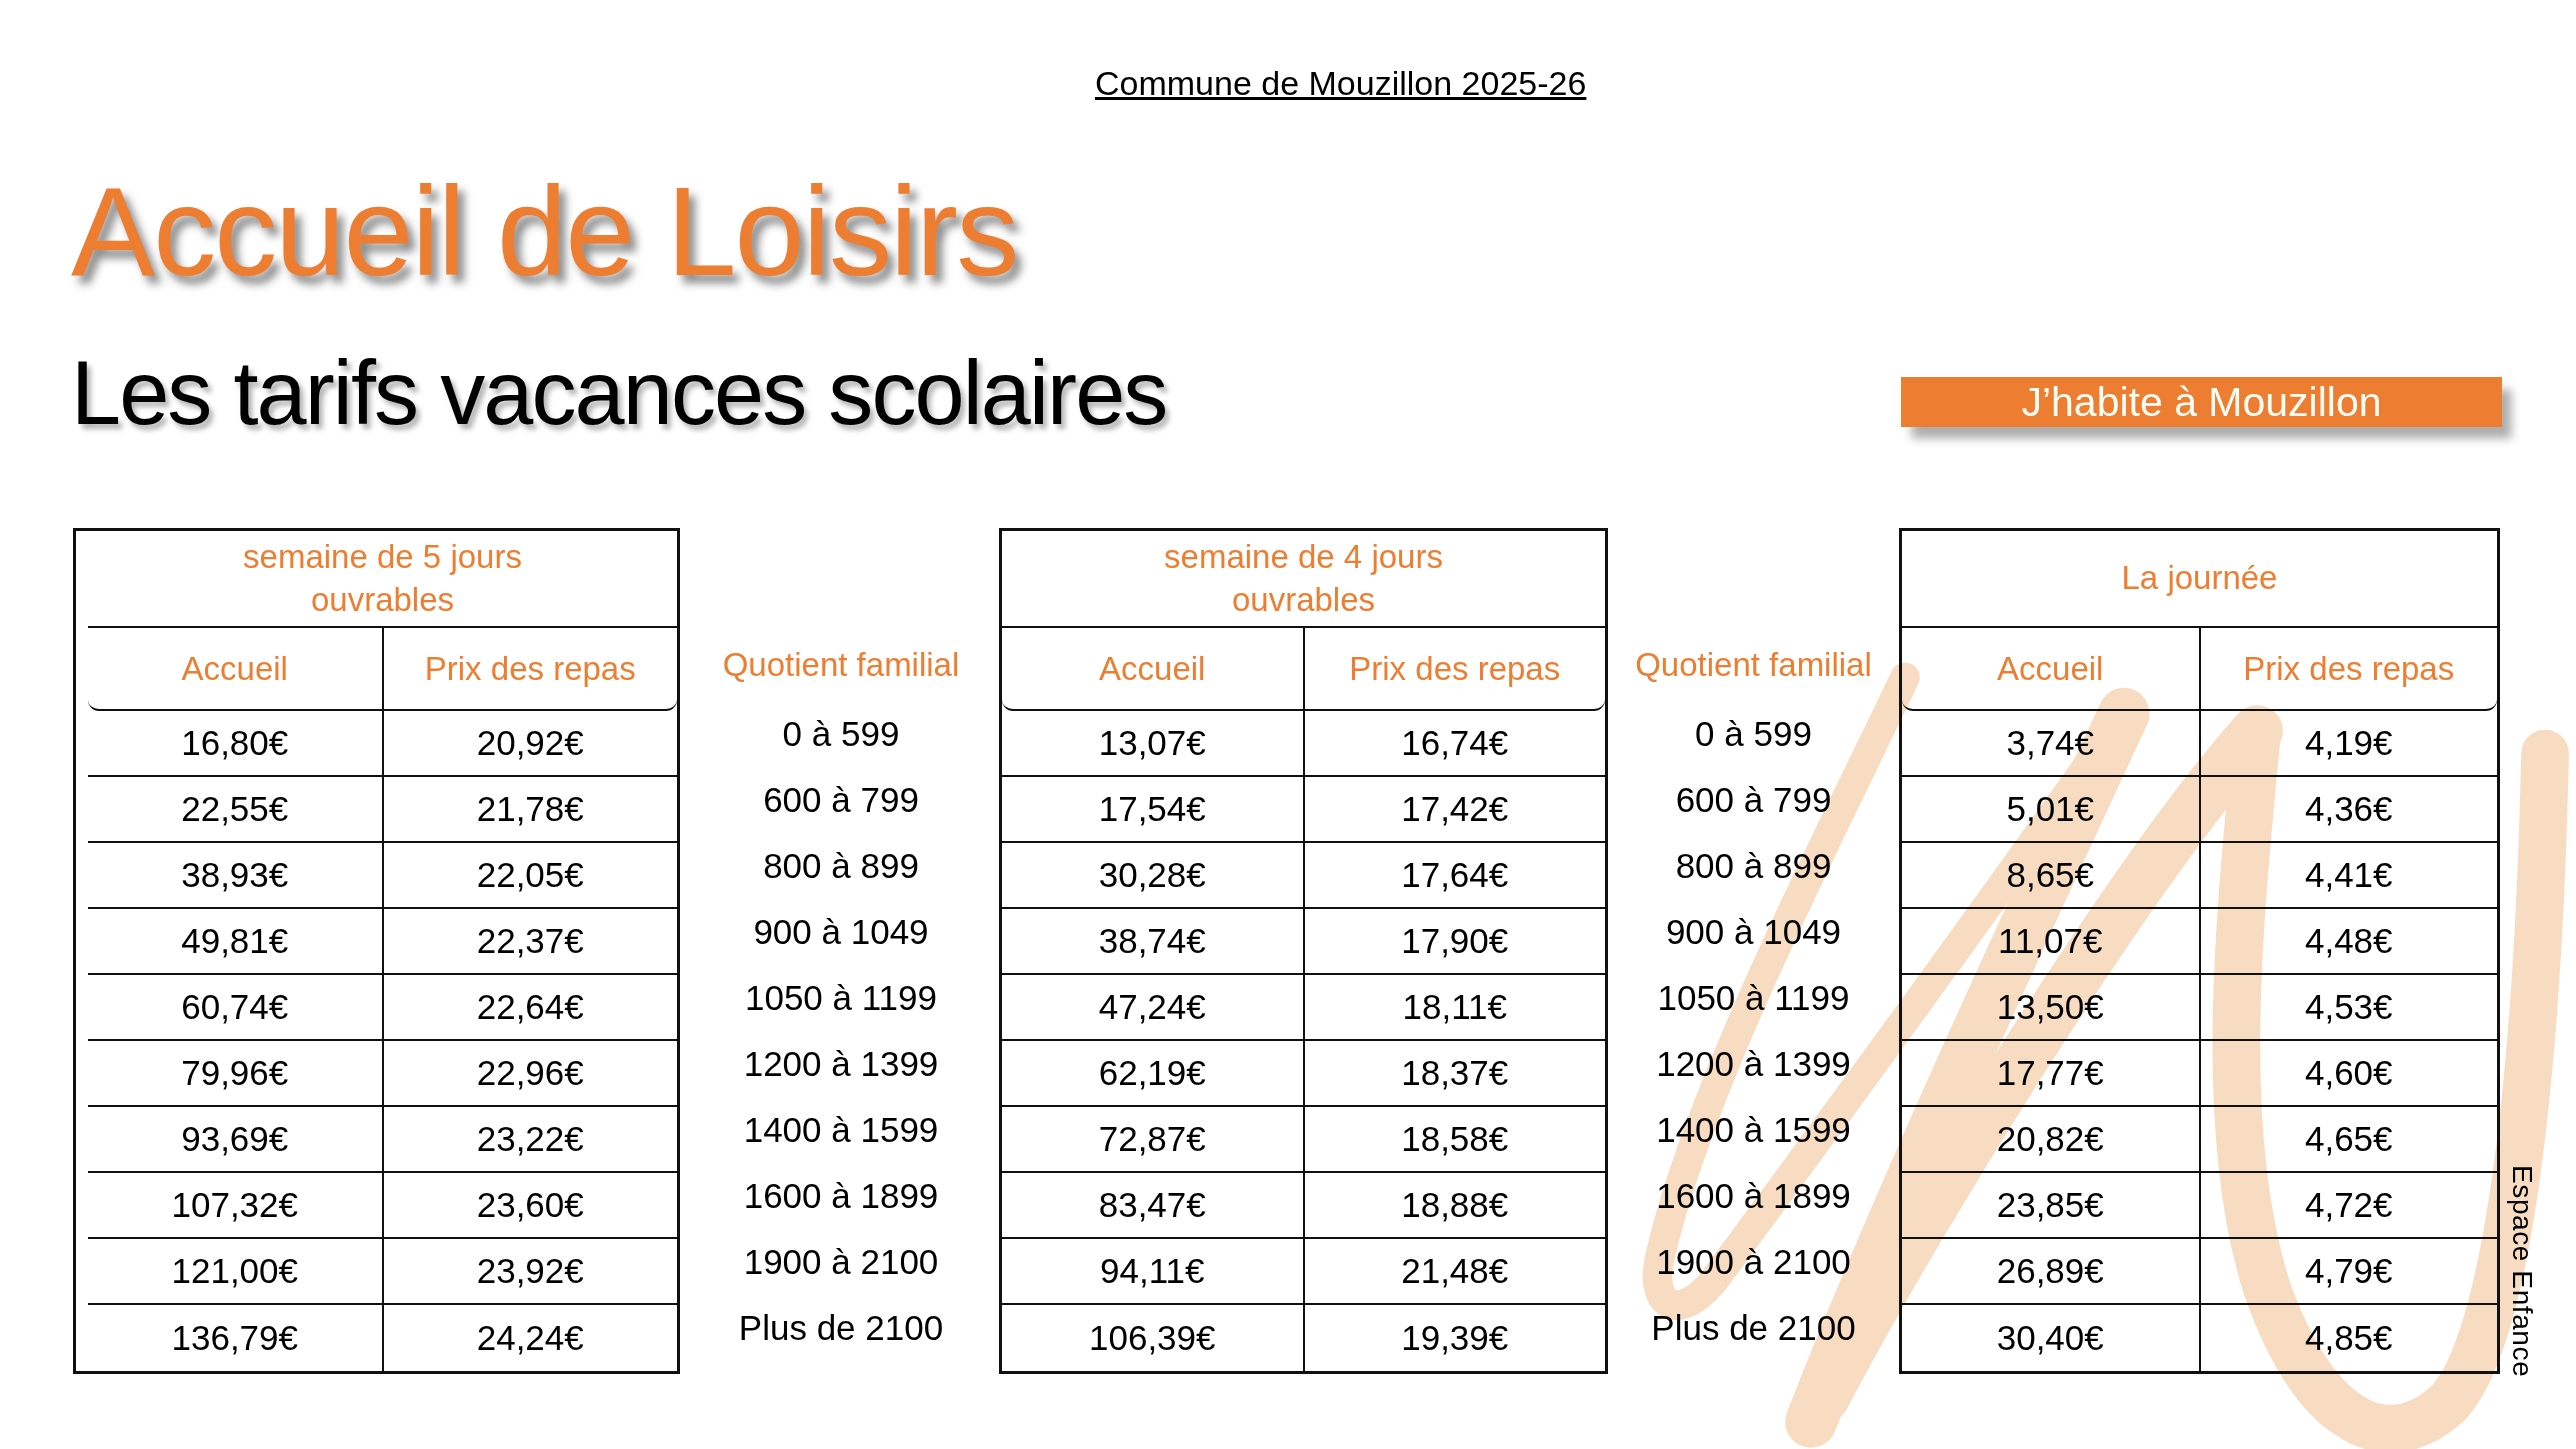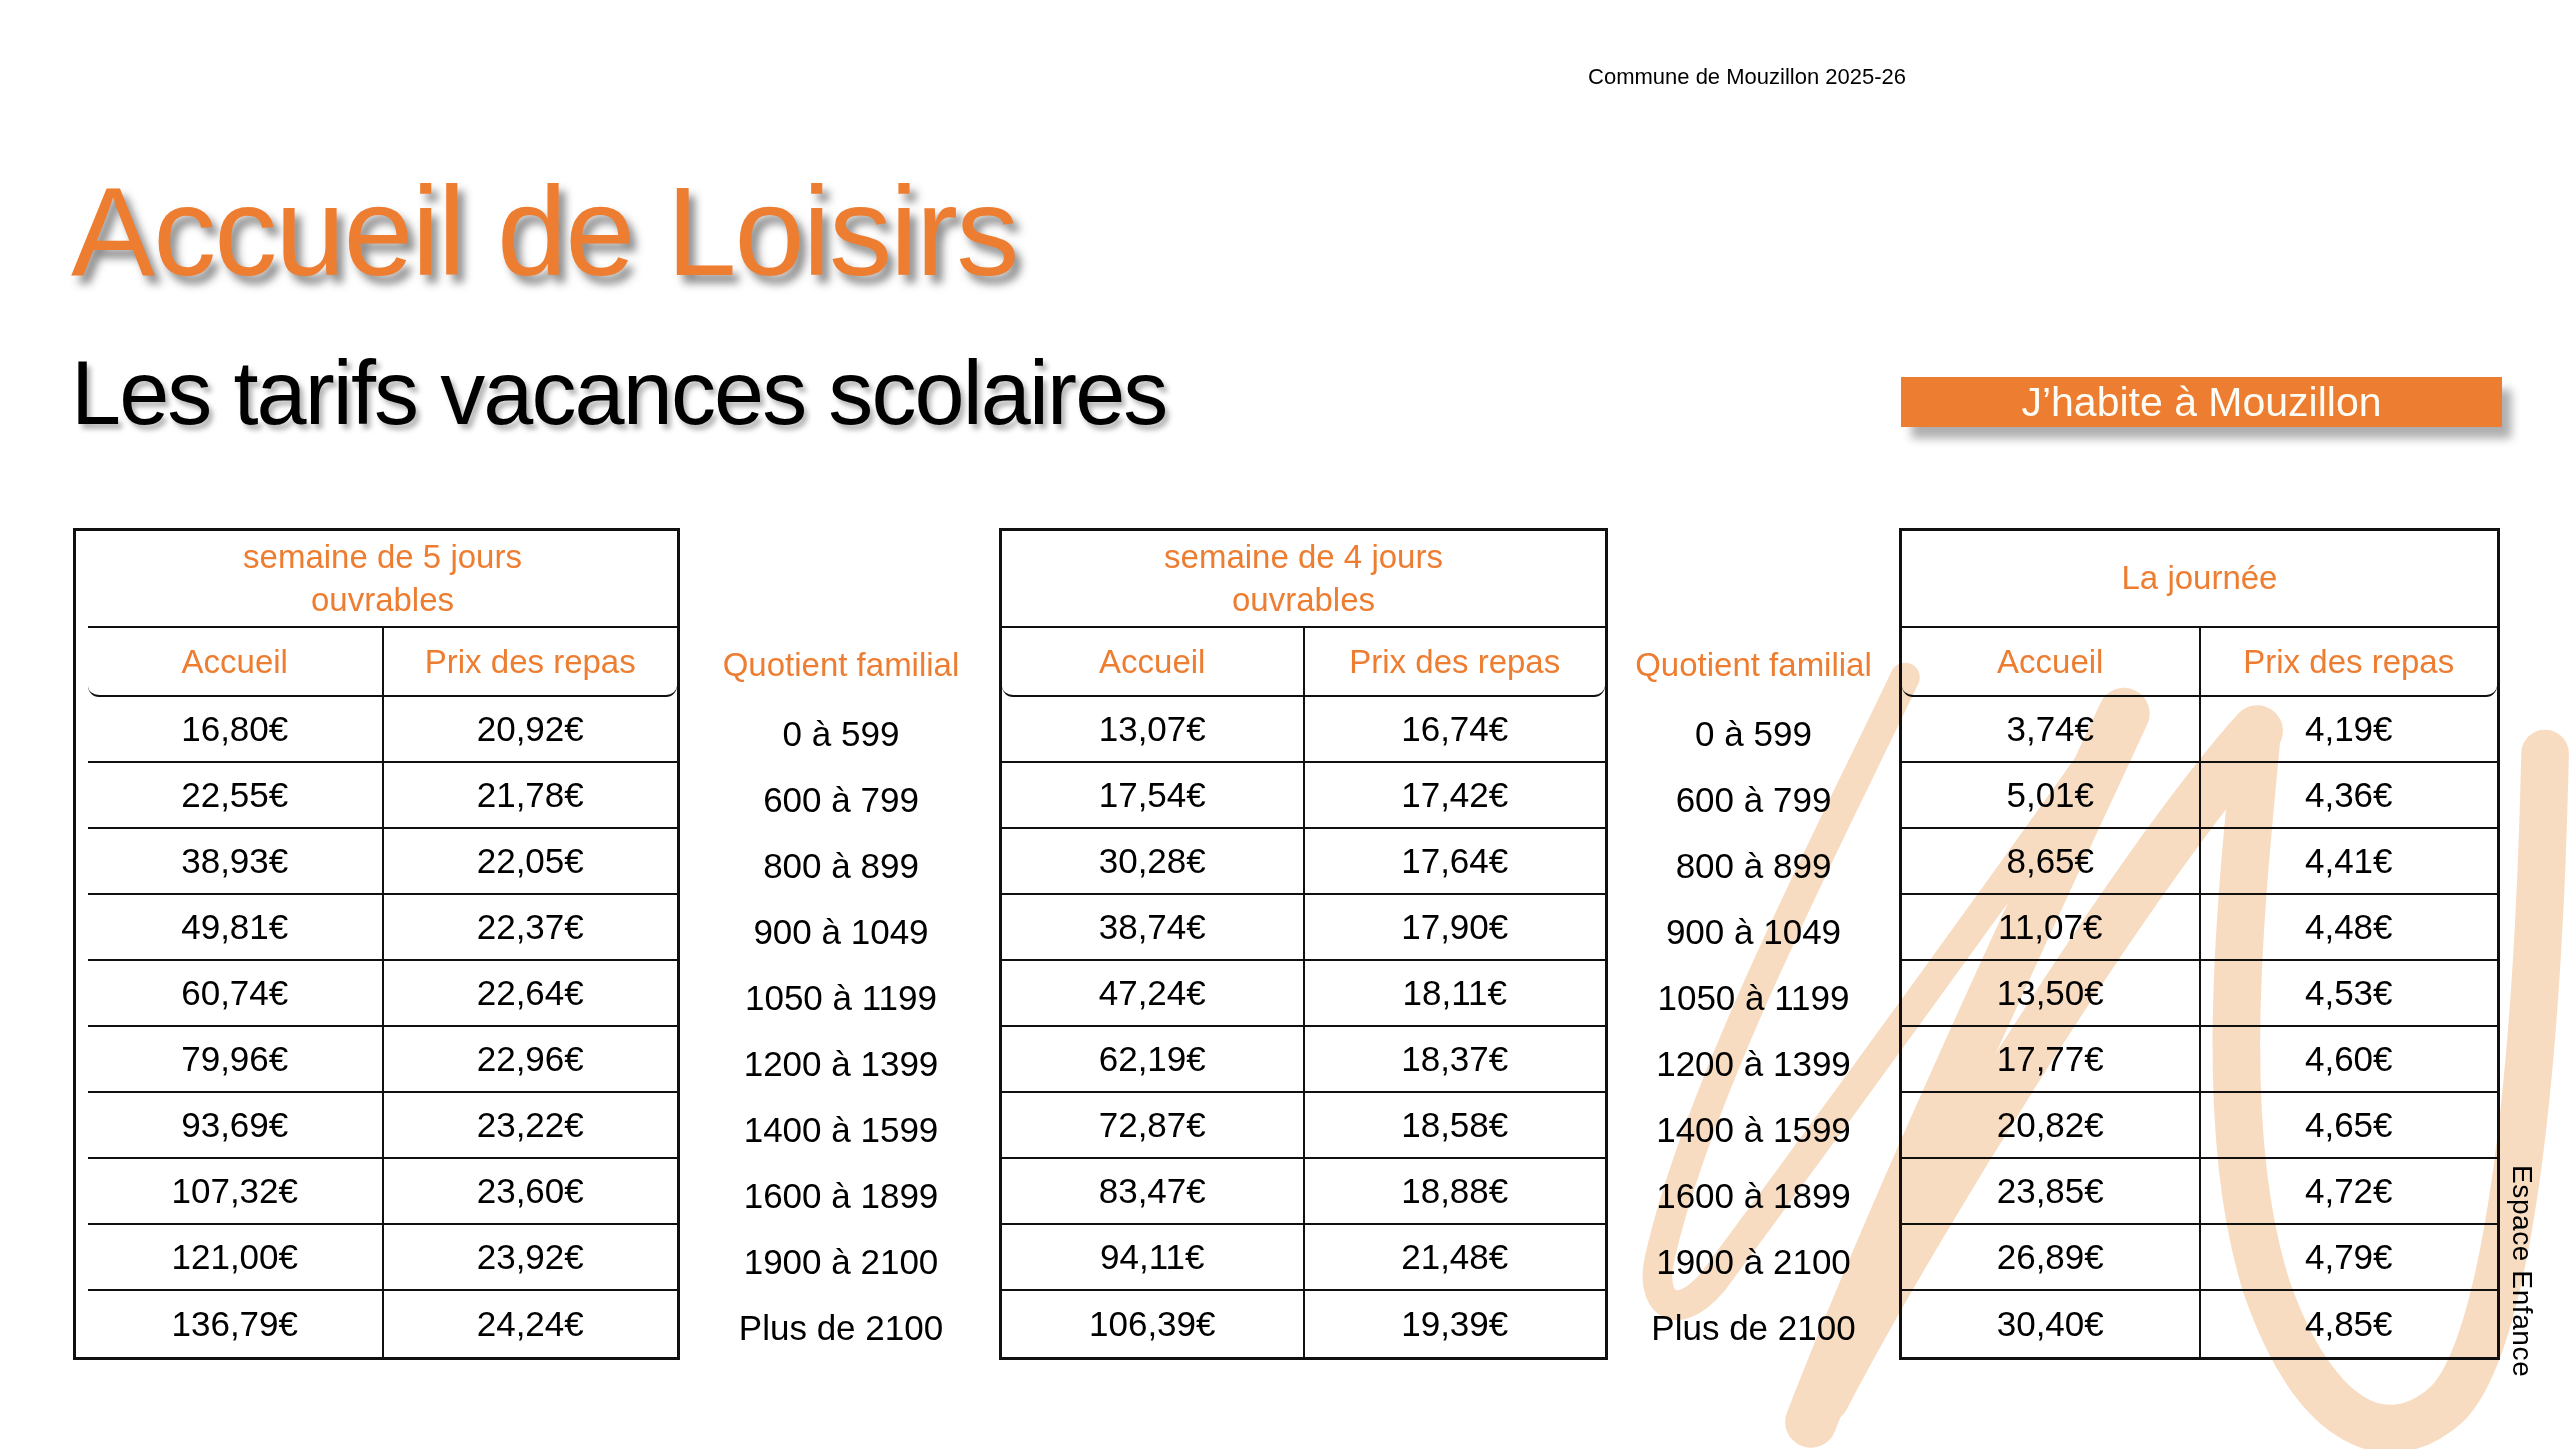--- a/index.html
+++ b/index.html
@@ -21,23 +21,24 @@
     position: absolute;
     left: 0; top: 0;
     width: 2576px; height: 1449px;
     z-index: 1;
     color: var(--watermark, #F8DCC2);
   }
 
   .note {
     position: absolute;
     left: 1095px; top: 64px; width: 811px;
-    text-align: right;
-    font-size: 22px;
-    z-index: 2;
+    text-align: left;
+    font-size: 34px;
+    z-index: 2;
+    text-decoration: underline;
   }
 
   .title {
     position: absolute;
     left: 71px; top: 169px;
     font-size: 126px;
     font-weight: 400;
     letter-spacing: -1.9px;
     line-height: 1;
     color: var(--accent, #ED7D31);
@@ -86,21 +87,21 @@
     height: 97px;
     border-bottom: 2.6px solid #101010;
     display: flex; align-items: center; justify-content: center;
     text-align: center;
     white-space: pre-line;
     line-height: 1.3;
     font-size: 33px;
     color: var(--accent, #ED7D31);
   }
   .thead2 {
-    height: 69px;
+    height: 83px;
     border-bottom: 2.6px solid #101010;
     display: flex;
     border-radius: 11px;
   }
   .hcell {
     flex: 1;
     display: flex; align-items: center; justify-content: center;
     font-size: 33px;
     color: var(--accent, #ED7D31);
   }

